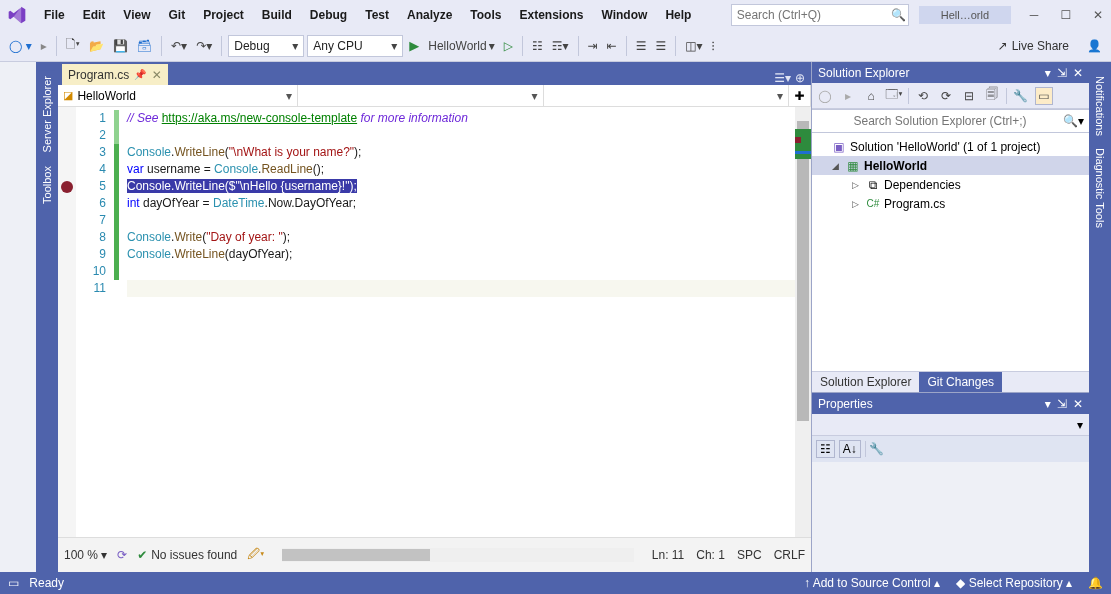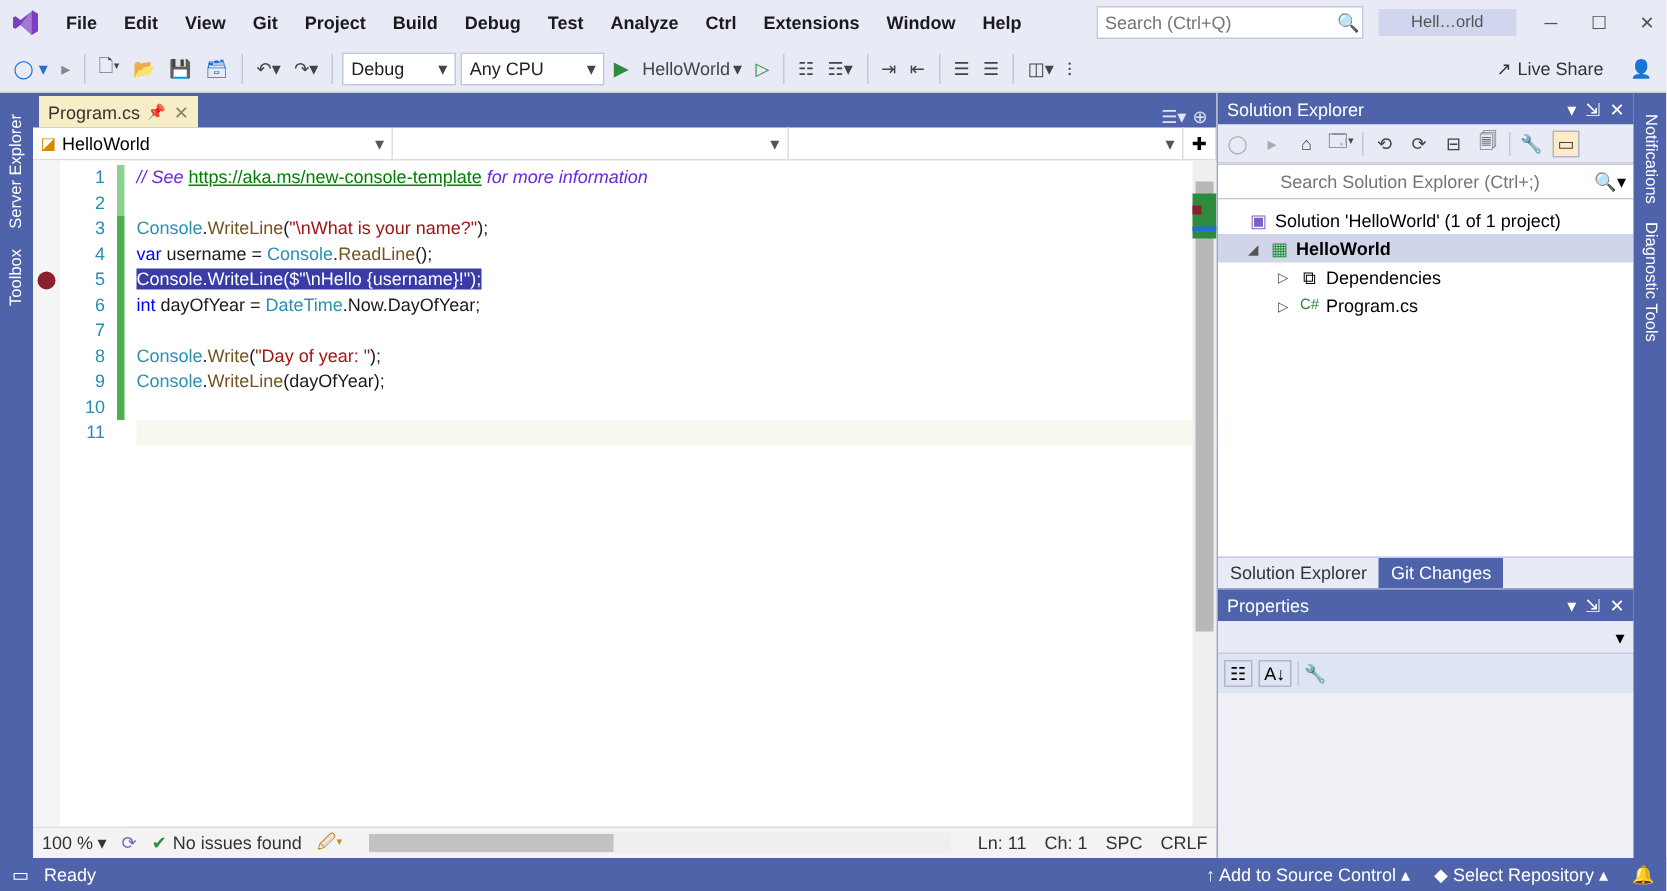--- a/index.html
+++ b/index.html
@@ -17,21 +17,21 @@
 .winbtns { display:flex; gap:18px; margin-left:6px; }
 .winbtn { width:14px; height:14px; color:#555; cursor:default; display:flex; align-items:center; justify-content:center;}
 .toolbar { height:32px; background:#e8eaf6; border-bottom:1px solid #c8ccdf; display:flex; align-items:center; padding:0 6px; gap:3px;}
 .tb-btn { padding:2px 3px; color:#444; display:flex; align-items:center; gap:2px; cursor:default;}
 .tb-sep { width:1px; height:20px; background:#c2c7db; margin:0 3px;}
 .combo { height:22px; border:1px solid #c2c7db; background:#fff; display:flex; align-items:center; padding:0 5px; font-size:12px; color:#222;}
 .combo .cv { flex:1; }
 .combo .dd { color:#444; margin-left:4px;}
 .play { color:#2e8b3d; font-size:13px;}
 .liveshare { display:flex; align-items:center; gap:4px; color:#333; margin-left:auto; margin-right:12px;}
-.content { flex:1; display:flex; overflow:hidden;}
+.content { flex:1; display:flex; overflow:hidden;padding-left:36px;}
 .leftbar { width:22px; background:#4f63ab; display:flex; flex-direction:column; align-items:center; padding-top:8px; gap:2px;}
 .leftbar .tab { writing-mode:vertical-rl; transform:rotate(180deg); color:#fff; font-size:11px; padding:6px 2px; background:#4f63ab;}
 .center { flex:1; display:flex; flex-direction:column; background:#fff;}
 .doctabs { height:23px; background:#4f63ab; display:flex; align-items:flex-end; padding-left:4px;}
 .doctab { background:#f7eec7; height:21px; display:flex; align-items:center; padding:0 6px; font-size:11px; color:#333; gap:5px;}
 .doctab .pin { color:#7a6a20; font-size:10px;}
 .doctab .x { color:#886; font-size:12px;}
 .doctabs .tools { margin-left:auto; display:flex; gap:4px; color:#e0e4f4; padding-right:6px; font-size:12px;}
 .navbar { height:22px; border-bottom:1px solid #ddd; display:flex;}
 .navsel { flex:1; border-right:1px solid #ddd; display:flex; align-items:center; padding:0 5px; font-size:12px; gap:4px;}
@@ -54,21 +54,21 @@
 .c-kw { color:#0000ff;}
 .c-id { color:#1a1a1a;}
 .c-str { color:#a31515;}
 .c-method { color:#74531f;}
 .sel { background:#3a3aa8; color:#fff;}
 .sel .c-type,.sel .c-str,.sel .c-method,.sel .c-id { color:#fff;}
 .caret-line { background:#f7f7ef;}
 .vscroll { position:absolute; right:0; top:0; width:16px; bottom:0; background:#efefef;}
 .vscroll .thumb { position:absolute; left:2px; width:12px; background:#b8b8b8;}
 .vscroll .mark { position:absolute; left:0; width:16px; height:3px;}
-.statusbar-editor { height:21px; border-top:1px solid #ddd; display:flex; align-items:center; padding:0 6px; gap:10px; font-size:11px; color:#333; background:#f3f3f3;}
+.statusbar-editor { height:35px; border-top:1px solid #ddd; display:flex; align-items:center; padding:0 6px; gap:10px; font-size:11px; color:#333; background:#f3f3f3;}
 .statusbar-editor .zoom { display:flex; align-items:center; gap:3px;}
 .statusbar-editor .issues { display:flex; align-items:center; gap:4px; color:#333;}
 .statusbar-editor .issues .ok { color:#2e8b3d; font-size:12px;}
 .statusbar-editor .pos { margin-left:auto; display:flex; gap:12px;}
 .hscroll { flex:1; height:14px; background:#efefef; margin:0 8px; position:relative;}
 .hscroll .thumb { position:absolute; left:0; top:1px; height:12px; width:42%; background:#c2c2c2;}
 .rightpanel { width:278px; display:flex; flex-direction:column; background:#e8eaf6; border-left:1px solid #9ca5c8;}
 .panel-hdr { height:21px; background:#4f63ab; color:#fff; display:flex; align-items:center; padding:0 6px; font-size:11px;}
 .panel-hdr .tools { margin-left:auto; display:flex; gap:6px; font-size:11px;}
 .panel-tb { height:26px; background:#e8eaf6; display:flex; align-items:center; padding:0 4px; gap:5px; border-bottom:1px solid #c8ccdf;}
@@ -108,21 +108,21 @@
   <div class="menubar">
     <span class="menu-item">File</span>
     <span class="menu-item">Edit</span>
     <span class="menu-item">View</span>
     <span class="menu-item">Git</span>
     <span class="menu-item">Project</span>
     <span class="menu-item">Build</span>
     <span class="menu-item">Debug</span>
     <span class="menu-item">Test</span>
     <span class="menu-item">Analyze</span>
-    <span class="menu-item">Ctrl</span>
+    <span class="menu-item">Tools</span>
     <span class="menu-item">Extensions</span>
     <span class="menu-item">Window</span>
     <span class="menu-item">Help</span>
   </div>
   <div class="spacer"></div>
   <div class="search-box">
     <input placeholder="Search (Ctrl+Q)" style="">
     <span class="mag">🔍</span>
   </div>
   <div class="proj-name">Hell…orld</div>

